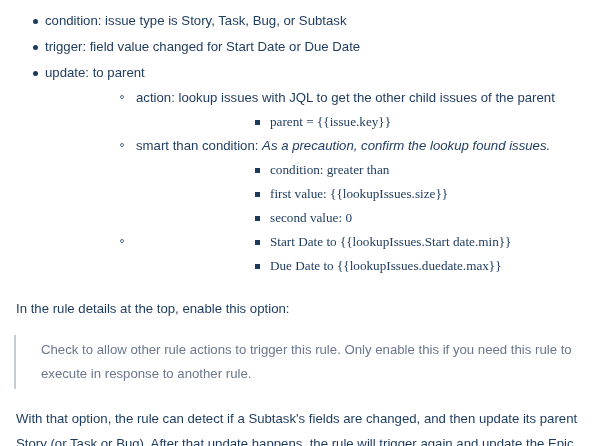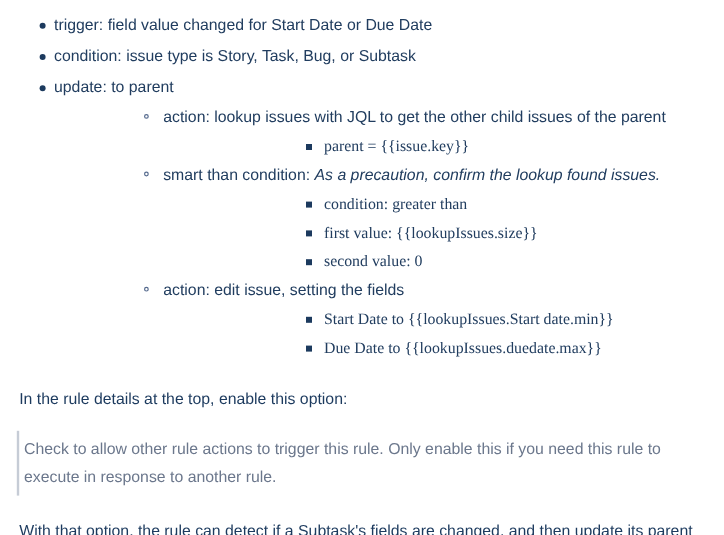--- a/index.html
+++ b/index.html
@@ -111,21 +111,21 @@
   }
 
   .spacer-a { height: 8px; }
   .spacer-b { height: 10px; }
   .spacer-c { height: 14px; }
   .spacer-d { height: 13px; }
 
   
   blockquote.note {
     margin: 0;
-    padding: 3px 10px 3px 4px;
+    padding: 3px 10px 3px 25px;
     margin-left: 14px;
     border-left: 2px solid #c6ccd6;
     font-size: 13.2px;
     line-height: 24px;
     color: #6b778c;
     max-width: 562px;
   }
   blockquote.note p {
     margin: 0;
     padding: 0;
@@ -134,28 +134,28 @@
 </head>
 <body>
 
 <div class="page">
 
   <div class="spacer-a"></div>
 
   <ul class="lvl1">
 
     <li class="bullet1">
+      <span>condition: issue type is Story, Task, Bug, or Subtask</span>
+    </li>
+
+    <li class="bullet1">
       <span>trigger: field value changed for Start Date or Due Date</span>
     </li>
 
     <li class="bullet1">
-      <span>condition: issue type is Story, Task, Bug, or Subtask</span>
-    </li>
-
-    <li class="bullet1">
       <span>update: to parent</span>
 
       <ul class="lvl2">
 
         <li class="bullet2">
           <span>action: lookup issues with JQL to get the other child issues of the parent</span>
 
           <ul class="lvl3">
             <li class="bullet3">
               <span>parent = {{issue.key}}</span>
@@ -173,21 +173,20 @@
             <li class="bullet3">
               <span>first value: {{lookupIssues.size}}</span>
             </li>
             <li class="bullet3">
               <span>second value: 0</span>
             </li>
           </ul>
         </li>
 
         <li class="bullet2">
-          <span>action: edit issue, setting the fields</span>
 
           <ul class="lvl3">
             <li class="bullet3">
               <span>Start Date to {{lookupIssues.Start date.min}}</span>
             </li>
             <li class="bullet3">
               <span>Due Date to {{lookupIssues.duedate.max}}</span>
             </li>
           </ul>
         </li>

